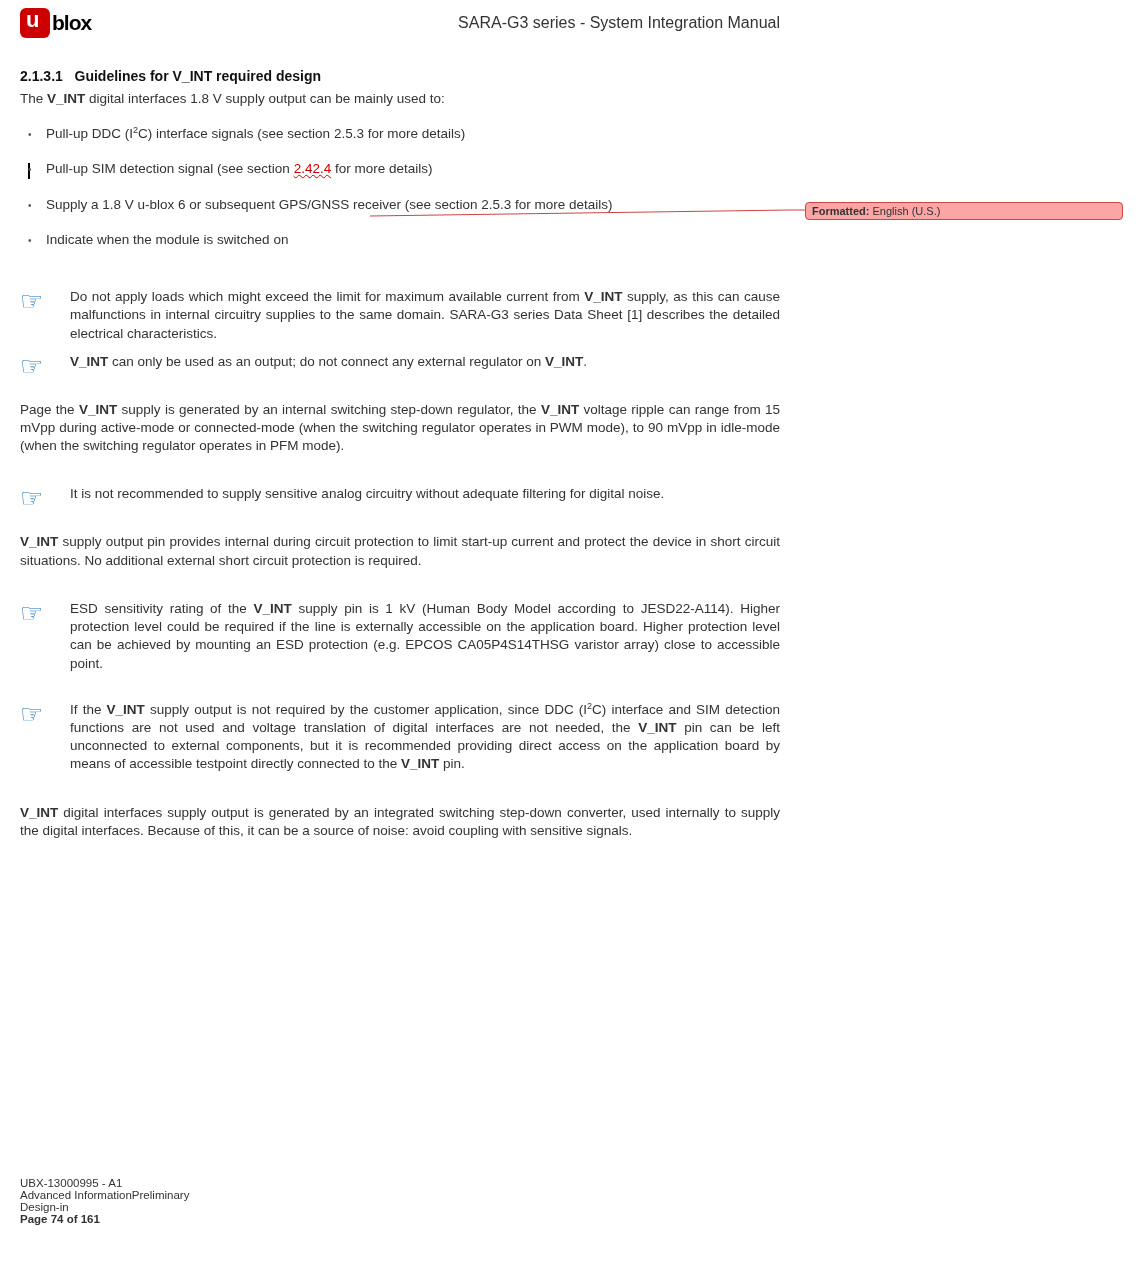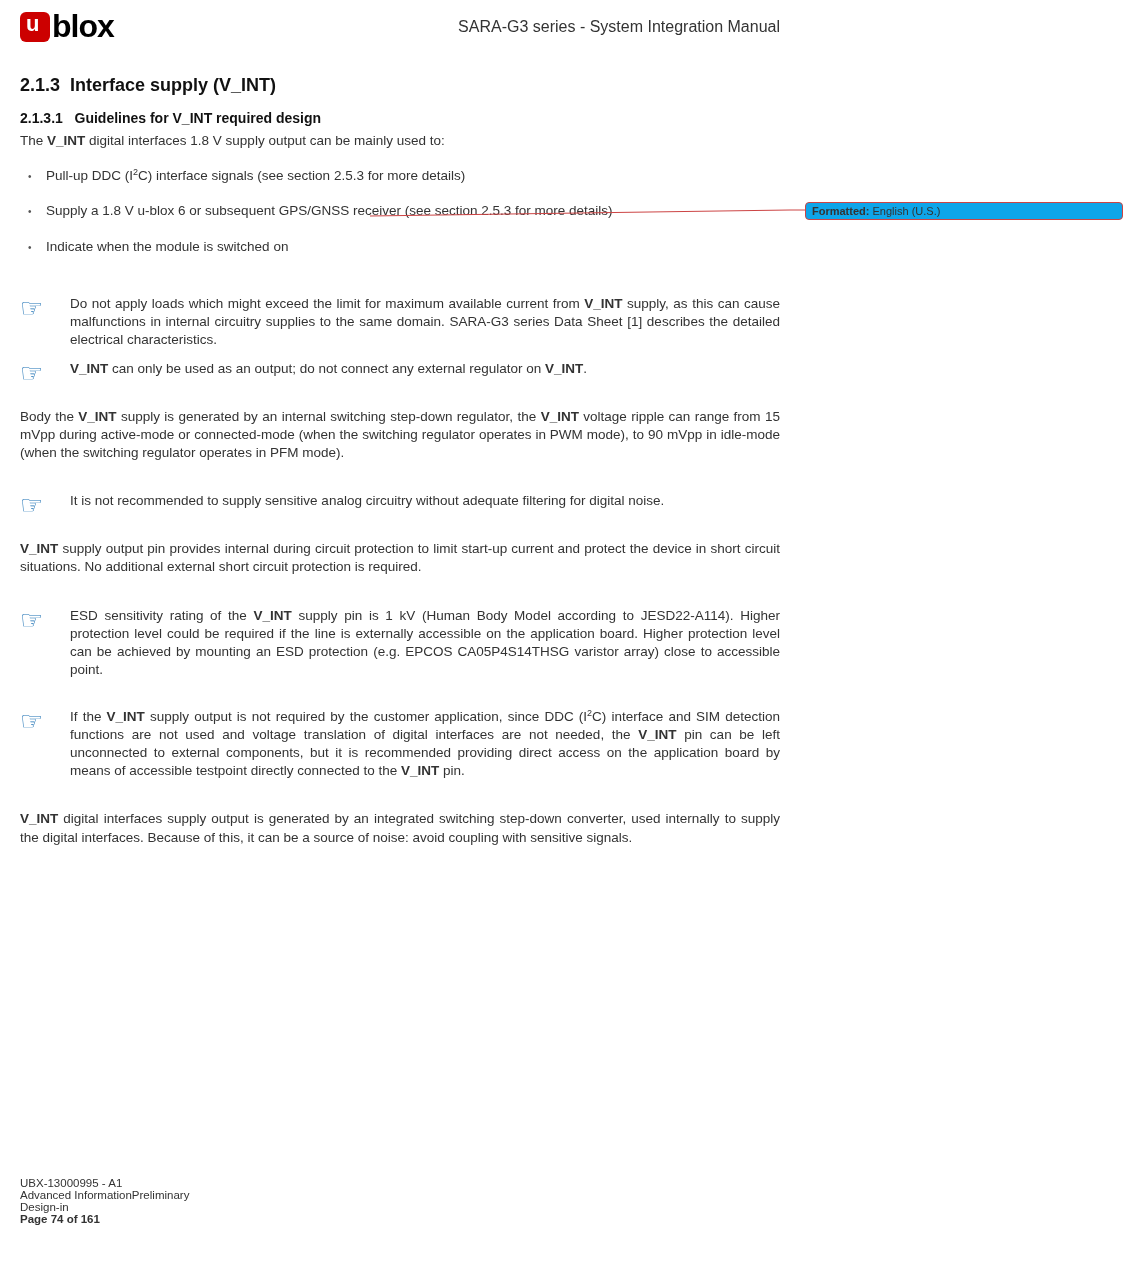--- a/index.html
+++ b/index.html
@@ -22,21 +22,21 @@
     display: flex;
     justify-content: space-between;
     align-items: center;
     margin-bottom: 30px;
   }
   .logo {
     display: flex;
     align-items: center;
     color: #000;
     font-weight: bold;
-    font-size: 32px;
+    font-size: 21px;
     letter-spacing: -1px;
     justify-content: center;
   }
   .logo-mark {
     width: 30px;
     height: 30px;
     background: #c00;
     border-radius: 6px;
     margin-right: 2px;
     position: relative;
@@ -139,21 +139,21 @@
   .footer .right { }
   .comment-bubble {
     position: absolute;
     left: 805px;
     top: 202px;
     width: 318px;
     border: 1px solid #c44;
     border-radius: 4px;
     padding: 2px 6px;
     font-size: 11px;
-    background: #0ea5e9;
+    background: #fca5a5;
     box-sizing: border-box;
   }
   .connector {
     position: absolute;
     stroke: #c44;
     stroke-width: 1;
     fill: none;
   }
   .gap { height: 12px; }
 </style>
@@ -163,34 +163,32 @@
 <div class="page">
 
   <div class="header">
     <div class="logo">
       <span class="logo-mark"></span>
         <span>blox</span>
     </div>
     <div class="doc-title">SARA-G3 series - System Integration Manual</div>
   </div>
 
-  <h2 class="section">
-    <span>2.1.3</span>&nbsp;&nbsp;<span>Interface supply (V_INT)</span>
-  </h2>
 
   <h3 class="subsection">
     <span>2.1.3.1</span>&nbsp;&nbsp;&nbsp;<span>Guidelines for V_INT required design</span>
   </h3>
 
   <p>
     <span>The </span><b>V_INT</b><span> digital interfaces 1.8 V supply output can be mainly used to:</span>
   </p>
 
   <ul class="bullets">
     <li><span>Pull-up DDC (I</span><sup>2</sup><span>C) interface signals (see section 2.5.3 for more details)</span></li>
+    <li class="changebar"><span>Pull-up SIM detection signal (see section </span><span class="redwave">2.42.4</span><span> for more details)</span></li>
     <li>Supply a 1.8 V u-blox 6 or subsequent GPS/GNSS receiver (see section 2.5.3 for more details)</li>
     <li>Indicate when the module is switched on</li>
   </ul>
 
   <div class="gap"></div>
 
   <div class="note-row">
     <div class="hand">☞</div>
     <div class="note-text">
       <span>Do not apply loads which might exceed the limit for maximum available current from </span><b>V_INT</b><span> supply, as this can cause malfunctions in internal circuitry supplies to the same domain. SARA-G3 series Data Sheet [1] describes the detailed electrical characteristics.</span>
@@ -200,21 +198,21 @@
   <div class="note-row">
     <div class="hand">☞</div>
     <div class="note-text">
       <b>V_INT</b><span> can only be used as an output; do not connect any external regulator on </span><b>V_INT</b><span>.</span>
     </div>
   </div>
 
   <div class="gap"></div>
 
   <p>
-    <span>Body the </span><b>V_INT</b><span> supply is generated by an internal switching step-down regulator, the </span><b>V_INT</b><span> voltage ripple can range from 15 mVpp during active-mode or connected-mode (when the switching regulator operates in PWM mode), to 90 mVpp in idle-mode (when the switching regulator operates in PFM mode).</span>
+    <span>Page the </span><b>V_INT</b><span> supply is generated by an internal switching step-down regulator, the </span><b>V_INT</b><span> voltage ripple can range from 15 mVpp during active-mode or connected-mode (when the switching regulator operates in PWM mode), to 90 mVpp in idle-mode (when the switching regulator operates in PFM mode).</span>
   </p>
 
   <div class="gap"></div>
 
   <div class="note-row">
     <div class="hand">☞</div>
     <div class="note-text">It is not recommended to supply sensitive analog circuitry without adequate filtering for digital noise.</div>
   </div>
 
   <div class="gap"></div>

